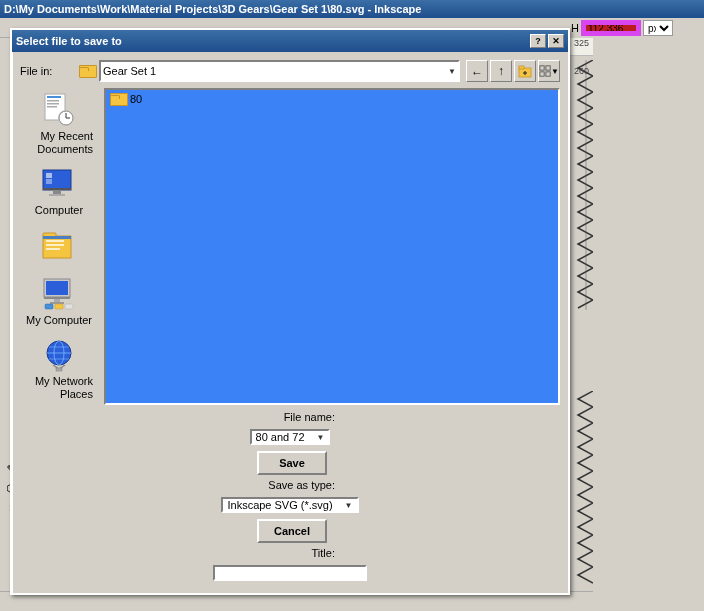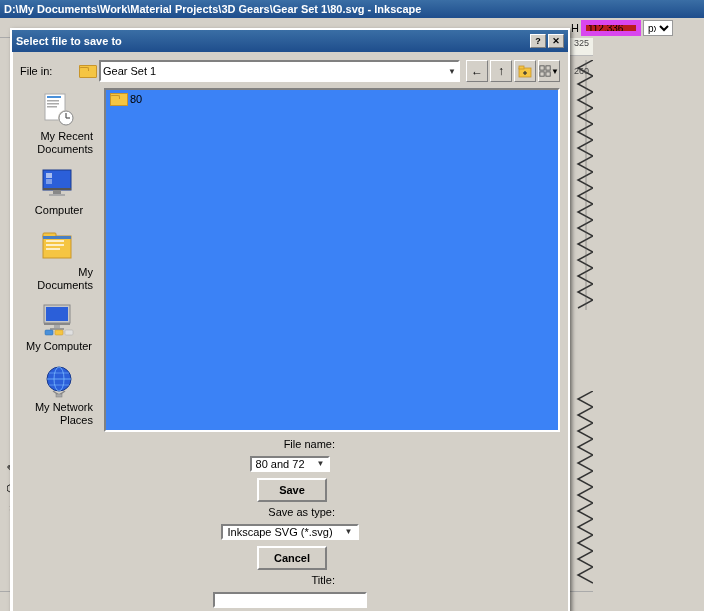--- a/index.html
+++ b/index.html
@@ -548,21 +548,20 @@
           <div class="sidebar-item">
             <svg class="sidebar-icon" viewBox="0 0 36 36">
               <rect x="2" y="8" width="28" height="22" fill="#f5c542" stroke="#c8952a" stroke-width="1"></rect>
               <rect x="2" y="5" width="13" height="5" fill="#f5c542" stroke="#c8952a" stroke-width="1" rx="1"></rect>
               <rect x="5" y="12" width="18" height="2" fill="#fff" opacity="0.7"></rect>
               <rect x="5" y="16" width="18" height="2" fill="#fff" opacity="0.7"></rect>
               <rect x="5" y="20" width="14" height="2" fill="#fff" opacity="0.7"></rect>
 
               <rect x="2" y="8" width="28" height="3" fill="#4a7fc1"></rect>
             </svg>
-            <span class="sidebar-label">My Documents</span>
           </div>
 
           <div class="sidebar-item">
             <svg class="sidebar-icon" viewBox="0 0 36 36">
               <rect x="3" y="3" width="26" height="18" fill="#c8c8c8" stroke="#888" stroke-width="1"></rect>
               <rect x="5" y="5" width="22" height="14" fill="#2b5fd9"></rect>
               <rect x="3" y="21" width="26" height="2" fill="#888"></rect>
               <rect x="13" y="23" width="6" height="3" fill="#aaa"></rect>
               <rect x="9" y="26" width="14" height="2" fill="#999"></rect>
 

